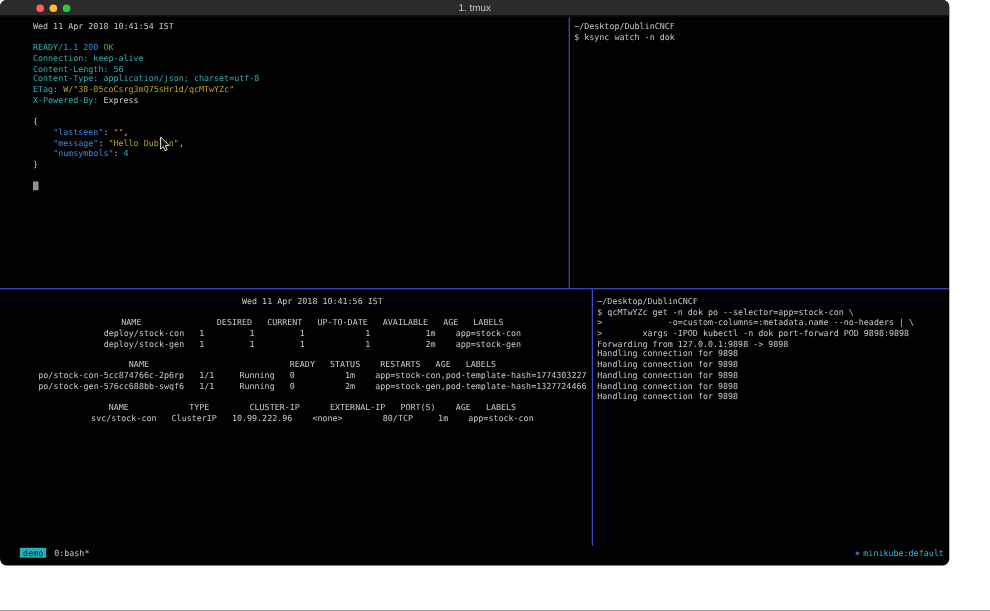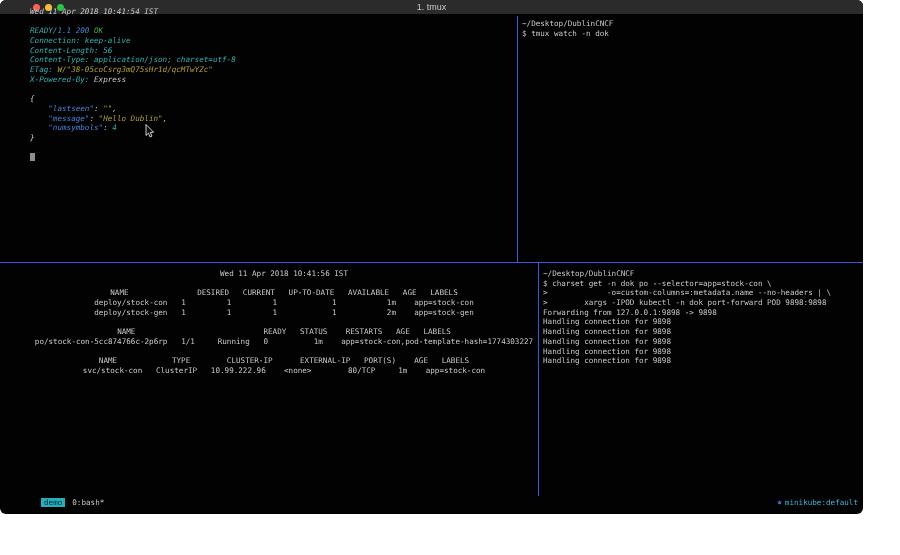--- a/index.html
+++ b/index.html
@@ -15,41 +15,41 @@
   .tl-red    { left:33px; background:#ff5f57; }
   .tl-yellow { left:45px; background:#febc2e; }
   .tl-green  { left:57px; background:#28c840; }
   .title { position:absolute; left:0; right:0; top:2px; text-align:center;
            font:9px "Liberation Sans", sans-serif; color:#c7c7c7; }
 
   .term { font-family:"DejaVu Sans Mono", monospace; font-size:7.6px; line-height:9.7px; color:#c9c9c9; }
   .line { white-space:pre; height:9.7px; }
 
   .pane { position:absolute; overflow:hidden; }
-  .pane-tl { left:0;    top:4px;  width:517px; height:246px; padding:3px 0 0 30px;font-style:italic; }
+  .pane-tl { left:0;    top:16px;  width:517px; height:246px; padding:3px 0 0 30px; }
   .pane-tr { left:518px; top:16px; width:345px; height:246px; padding:3px 0 0 4px; }
   .pane-bl { left:0;    top:263px; width:538px; height:233px; padding:6px 0 0 30px;text-align:center; }
   .pane-br { left:539px; top:263px; width:324px; height:233px; padding:6px 0 0 4px; }
 
   .vborder { position:absolute; width:1px; background:#3c55e0; }
   .vb-top    { left:517px; top:16px;  height:246px; }
   .vb-bottom { left:538px; top:263px; height:233px; }
   .hborder { position:absolute; left:0; top:262px; width:863px; height:1px; background:#3c55e0; }
 
   .cy { color:#2fb0b0; }
   .yl { color:#b3a51f; }
   .bl { color:#4585d8; }
   .gr { color:#3fae4a; }
   .wh { color:#c9c9c9; }
 
   .cursor-block { display:inline-block; width:4.6px; height:8px; background:#8f8f8f; vertical-align:middle; }
 
   .statusbar { position:absolute; left:0; top:497px; width:863px; height:11px;
                display:flex; align-items:center; font-size:7.6px; color:#c9c9c9;
-               padding:0 5px 0 41px; }
+               padding:0 5px 0 18px; }
   .sb-session { background:#25b0bd; color:#05282b; padding:0 3px; }
   .sb-window  { margin-left:7px; color:#c9c9c9;text-align:right; }
   .sb-right   { margin-left:auto; }
   .kube-sym { color:#4f8ff7; }
   .kube-ctx { color:#35b6d9; margin-left:3px; }
 
   .mouse-cursor { position:absolute; left:145px; top:124px; width:10px; height:14px; pointer-events:none; }
 </style>
 </head>
 <body>
@@ -80,44 +80,45 @@
       <div class="line"><span>    </span><span class="bl">"numsymbols"</span><span class="wh">: </span><span class="cy">4</span><span class="wh"></span></div>
       <div class="line"><span class="wh">}</span></div>
       <div class="line"></div>
       <div class="line"><span class="cursor-block"></span></div>
     </div>
 
     <div class="vborder vb-top"></div>
 
     <div class="pane pane-tr term">
       <div class="line">~/Desktop/DublinCNCF</div>
-      <div class="line">$ tmux watch -n dok</div>
+      <div class="line">$ ksync watch -n dok</div>
     </div>
 
     <div class="hborder"></div>
 
     <div class="pane pane-bl term">
       <div class="line">Wed 11 Apr 2018 10:41:56 IST</div>
       <div class="line"></div>
       <div class="line">NAME               DESIRED   CURRENT   UP-TO-DATE   AVAILABLE   AGE   LABELS</div>
       <div class="line">deploy/stock-con   1         1         1            1           1m    app=stock-con</div>
       <div class="line">deploy/stock-gen   1         1         1            1           2m    app=stock-gen</div>
       <div class="line"></div>
       <div class="line">NAME                            READY   STATUS    RESTARTS   AGE   LABELS</div>
       <div class="line">po/stock-con-5cc874766c-2p6rp   1/1     Running   0          1m    app=stock-con,pod-template-hash=1774303227</div>
+      <div class="line">po/stock-gen-576cc688bb-swqf6   1/1     Running   0          2m    app=stock-gen,pod-template-hash=1327724466</div>
       <div class="line"></div>
       <div class="line">NAME            TYPE        CLUSTER-IP      EXTERNAL-IP   PORT(S)    AGE   LABELS</div>
       <div class="line">svc/stock-con   ClusterIP   10.99.222.96    &lt;none&gt;        80/TCP     1m    app=stock-con</div>
     </div>
 
     <div class="vborder vb-bottom"></div>
 
     <div class="pane pane-br term">
       <div class="line">~/Desktop/DublinCNCF</div>
-      <div class="line">$ charset get -n dok po --selector=app=stock-con \</div>
+      <div class="line">$ qcMTwYZc get -n dok po --selector=app=stock-con \</div>
       <div class="line">&gt;             -o=custom-columns=:metadata.name --no-headers | \</div>
       <div class="line">&gt;        xargs -IPOD kubectl -n dok port-forward POD 9898:9898</div>
       <div class="line">Forwarding from 127.0.0.1:9898 -&gt; 9898</div>
       <div class="line">Handling connection for 9898</div>
       <div class="line">Handling connection for 9898</div>
       <div class="line">Handling connection for 9898</div>
       <div class="line">Handling connection for 9898</div>
       <div class="line">Handling connection for 9898</div>
     </div>
 

